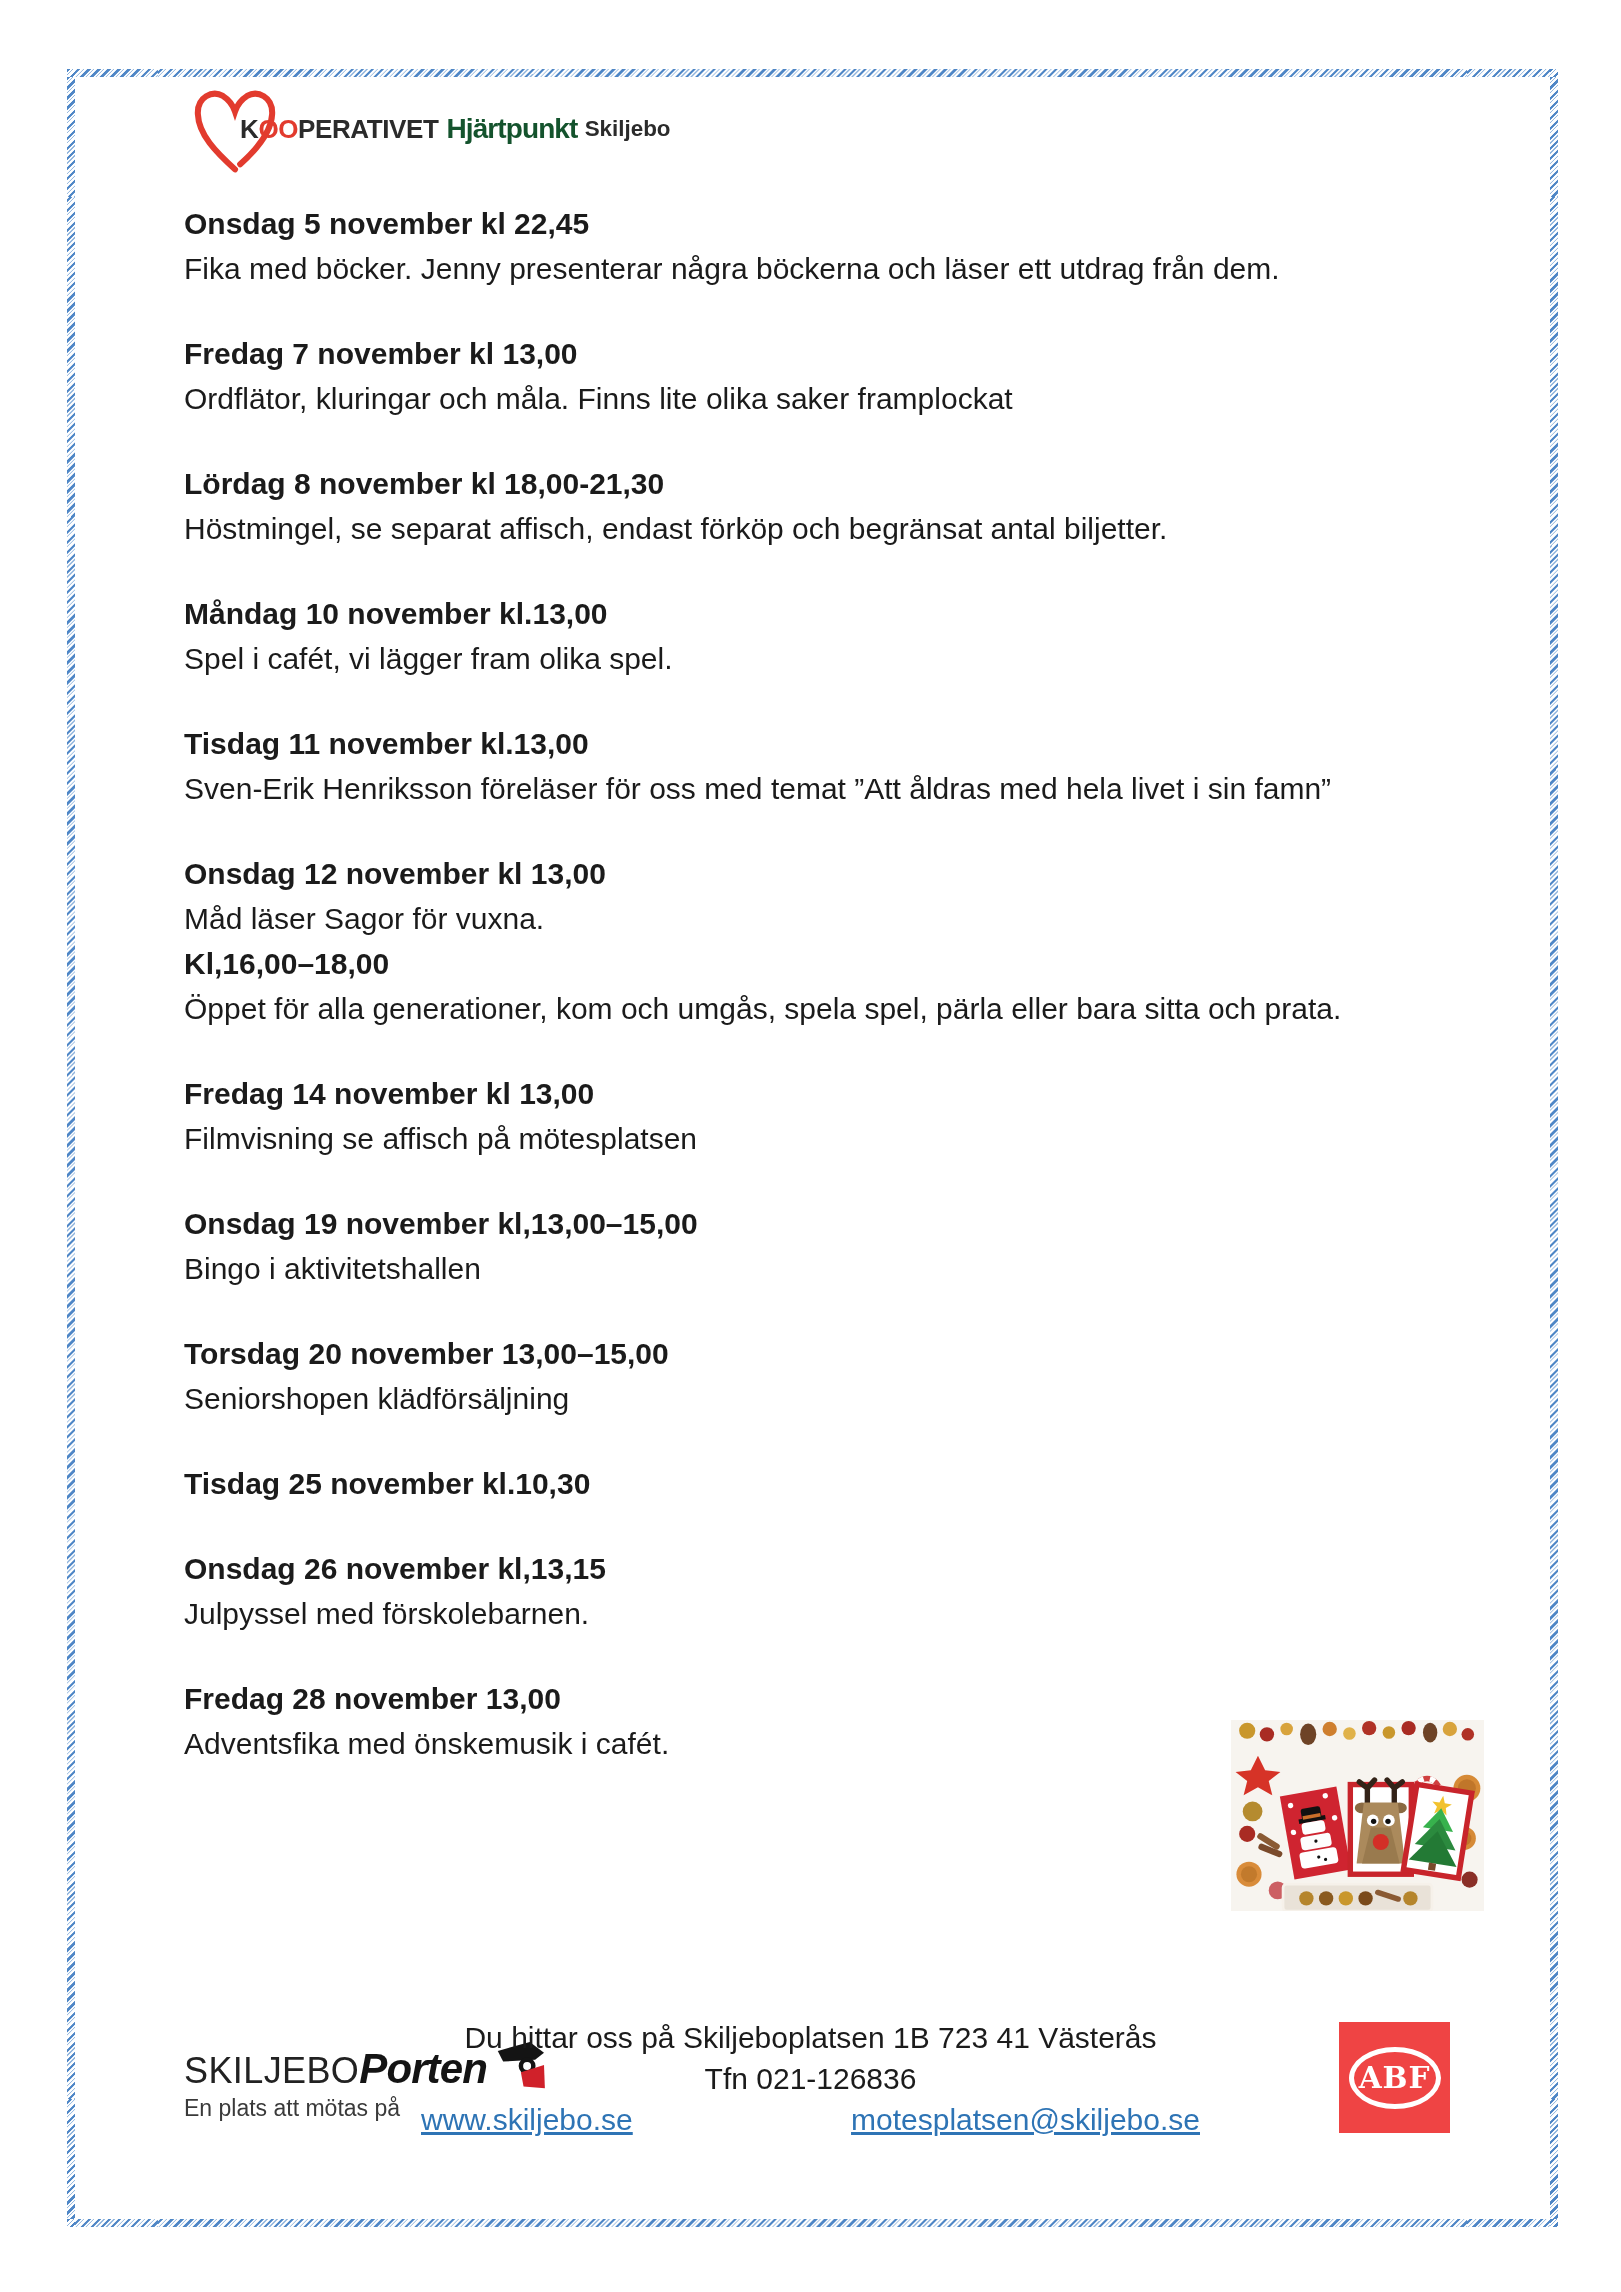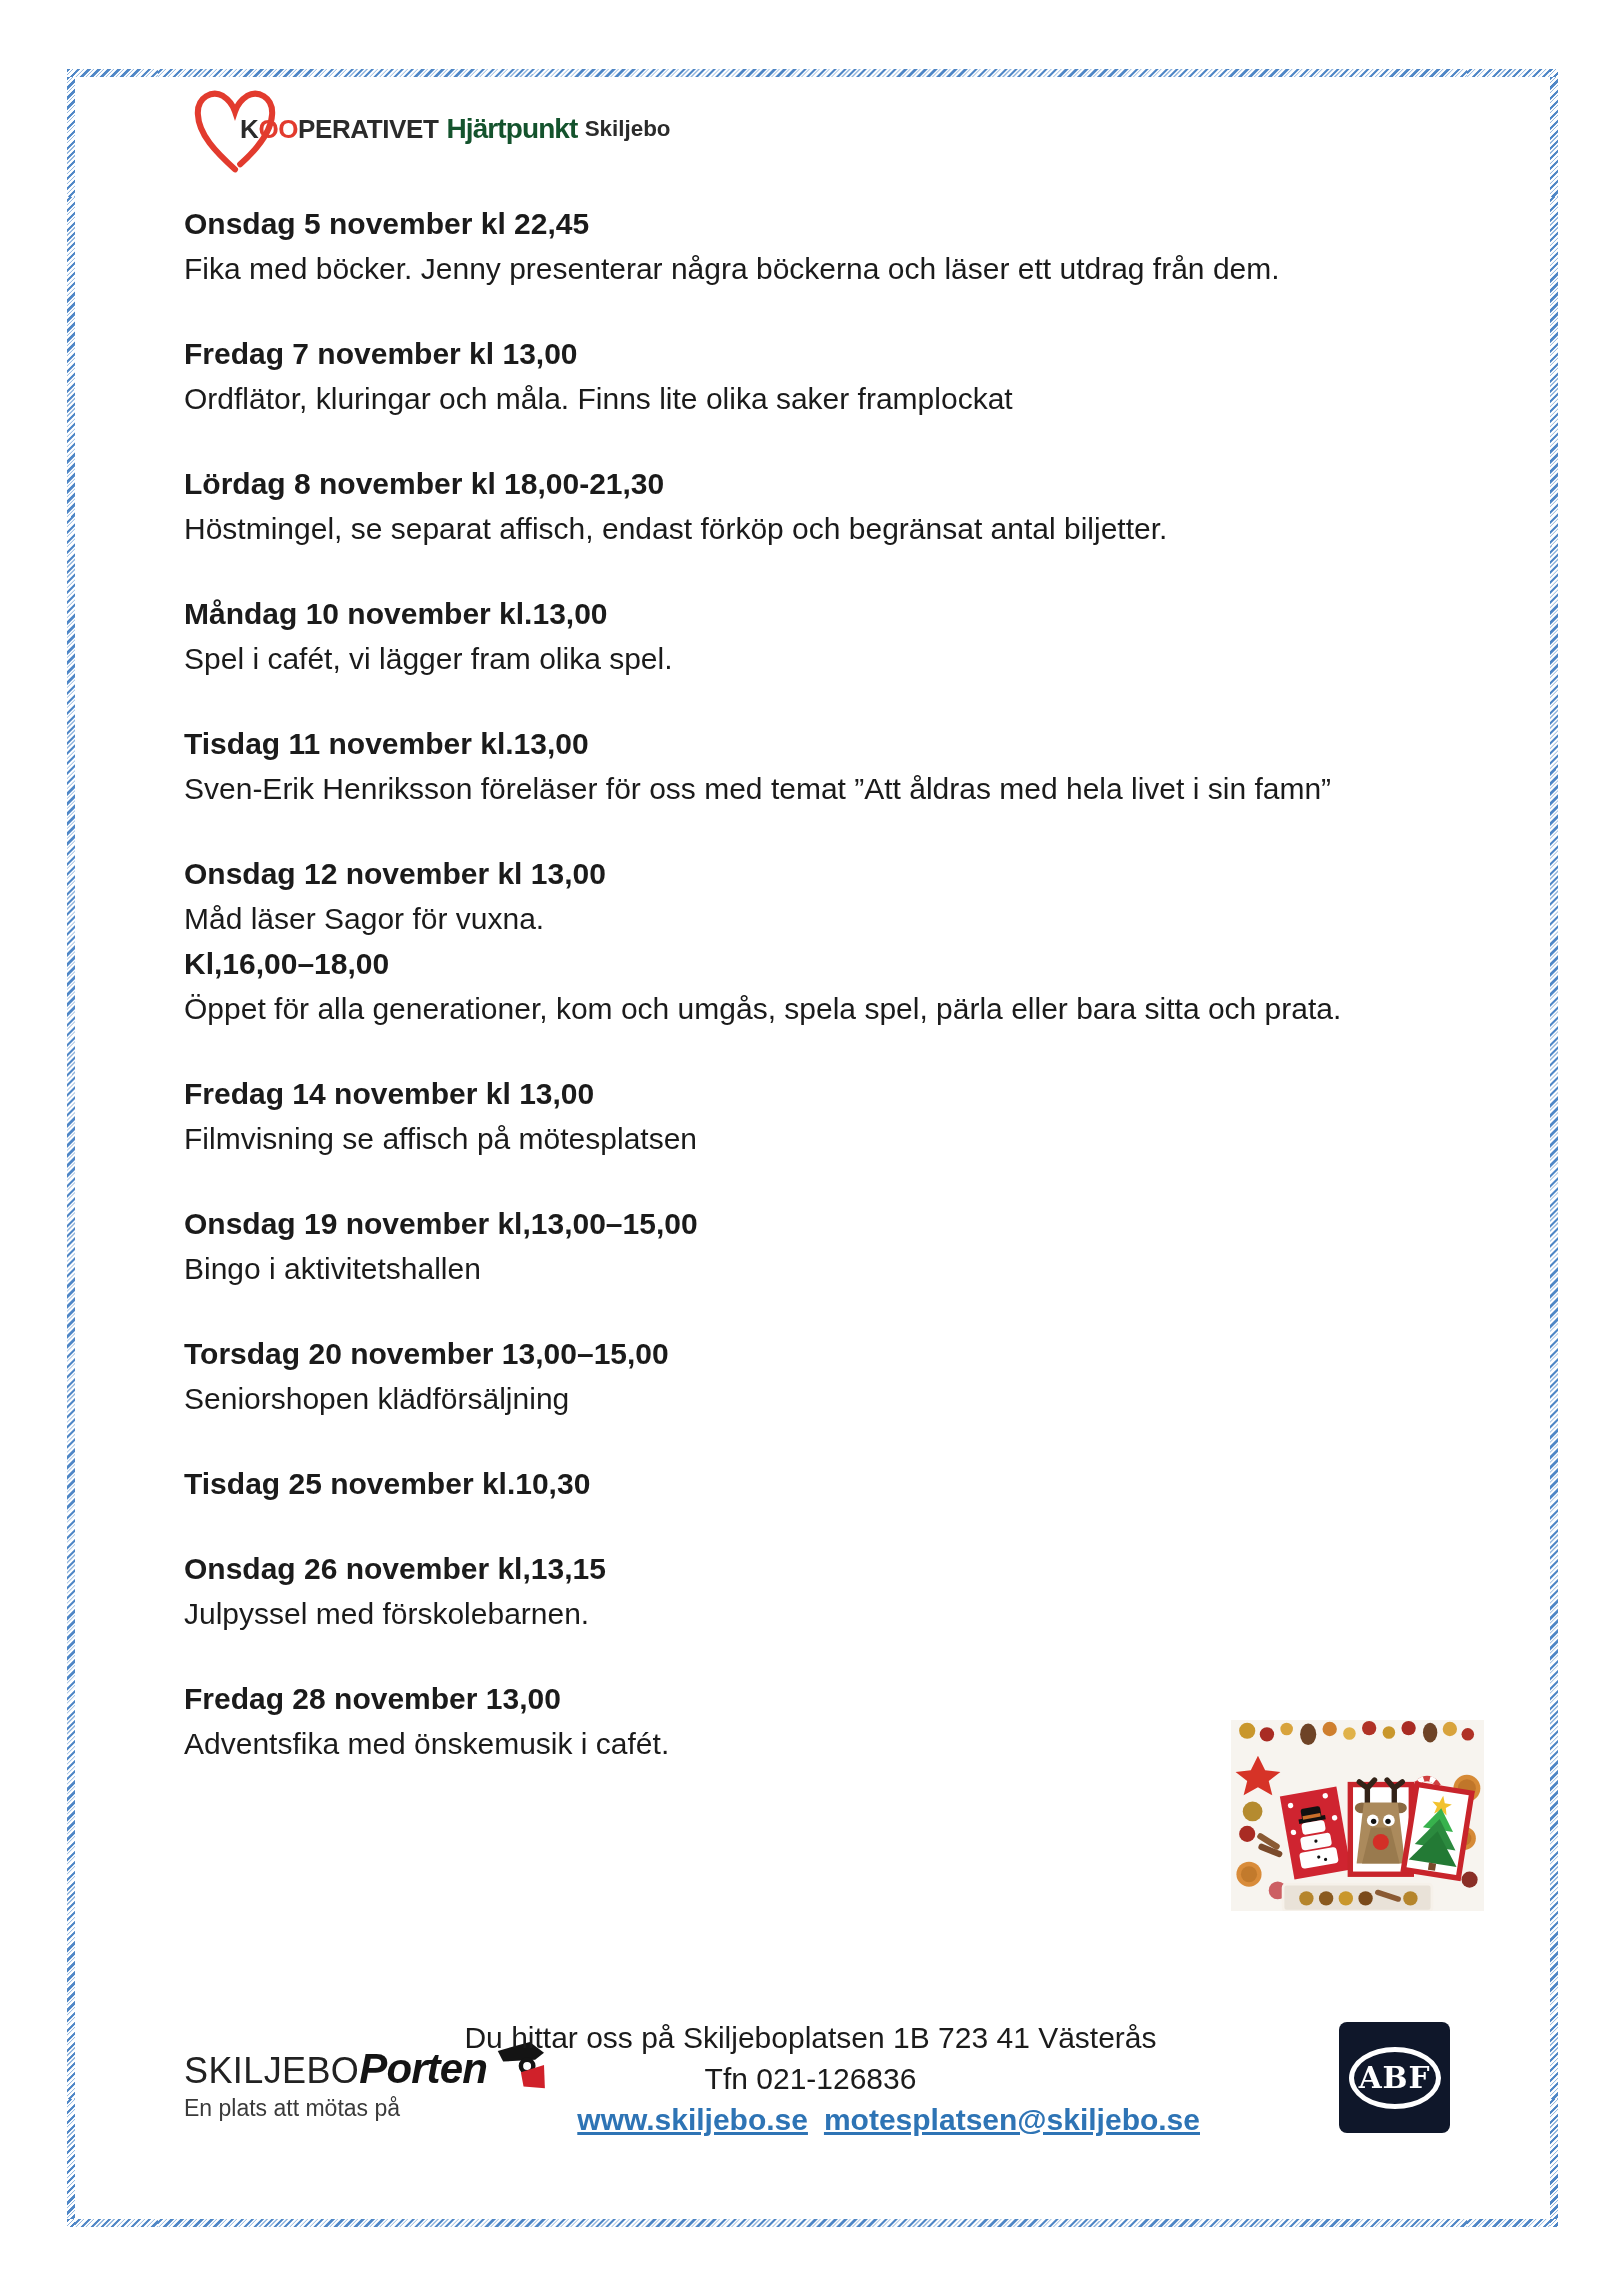--- a/index.html
+++ b/index.html
@@ -26,24 +26,24 @@
   .xmas{position:absolute;left:1231px;top:1720px;width:253px;height:191px;}
   
   .f-logo{position:absolute;left:184px;top:2013px;}
   .f-logo-row{display:flex;align-items:baseline;white-space:nowrap;}
   .f-skiljebo{font-size:36px;font-weight:400;color:#222222;letter-spacing:0.4px;}
   .f-porten{font-size:42px;font-weight:700;font-style:italic;color:#141414;letter-spacing:-0.9px;margin-top:32px;}
   .f-icon{position:relative;top:7.2px;margin-left:7.2px;}
   .f-tagline{font-size:23px;color:#3a3a3a;margin-top:1.8px;}
   .f-contact{position:absolute;left:421px;top:2017px;width:779px;text-align:center;
              font-size:30px;line-height:41px;}
-  .f-links{display:flex;justify-content:flex-end;gap:16px;font-weight:bold;}
+  .f-links{display:flex;justify-content:space-between;}
   .f-links a{color:#2e74b5;text-decoration:underline;cursor:pointer;}
-  .abf{position:absolute;left:1339px;top:2022px;width:111px;height:111px;background:#0f172a;
-       display:flex;align-items:center;justify-content:center;border-radius:8px;}
+  .abf{position:absolute;left:1339px;top:2022px;width:111px;height:111px;background:#ef4444;
+       display:flex;align-items:center;justify-content:center;}
   .abf-oval{width:82px;height:52px;border:5.4px solid #ffffff;border-radius:50%;
        display:flex;align-items:center;justify-content:center;}
   .abf-txt{font-family:"DejaVu Serif",serif;font-weight:700;font-size:29.6px;color:#ffffff;letter-spacing:0.9px;}
 </style>
 </head>
 <body>
 
 <div class="page">
   <div class="page-frame"></div>
 

